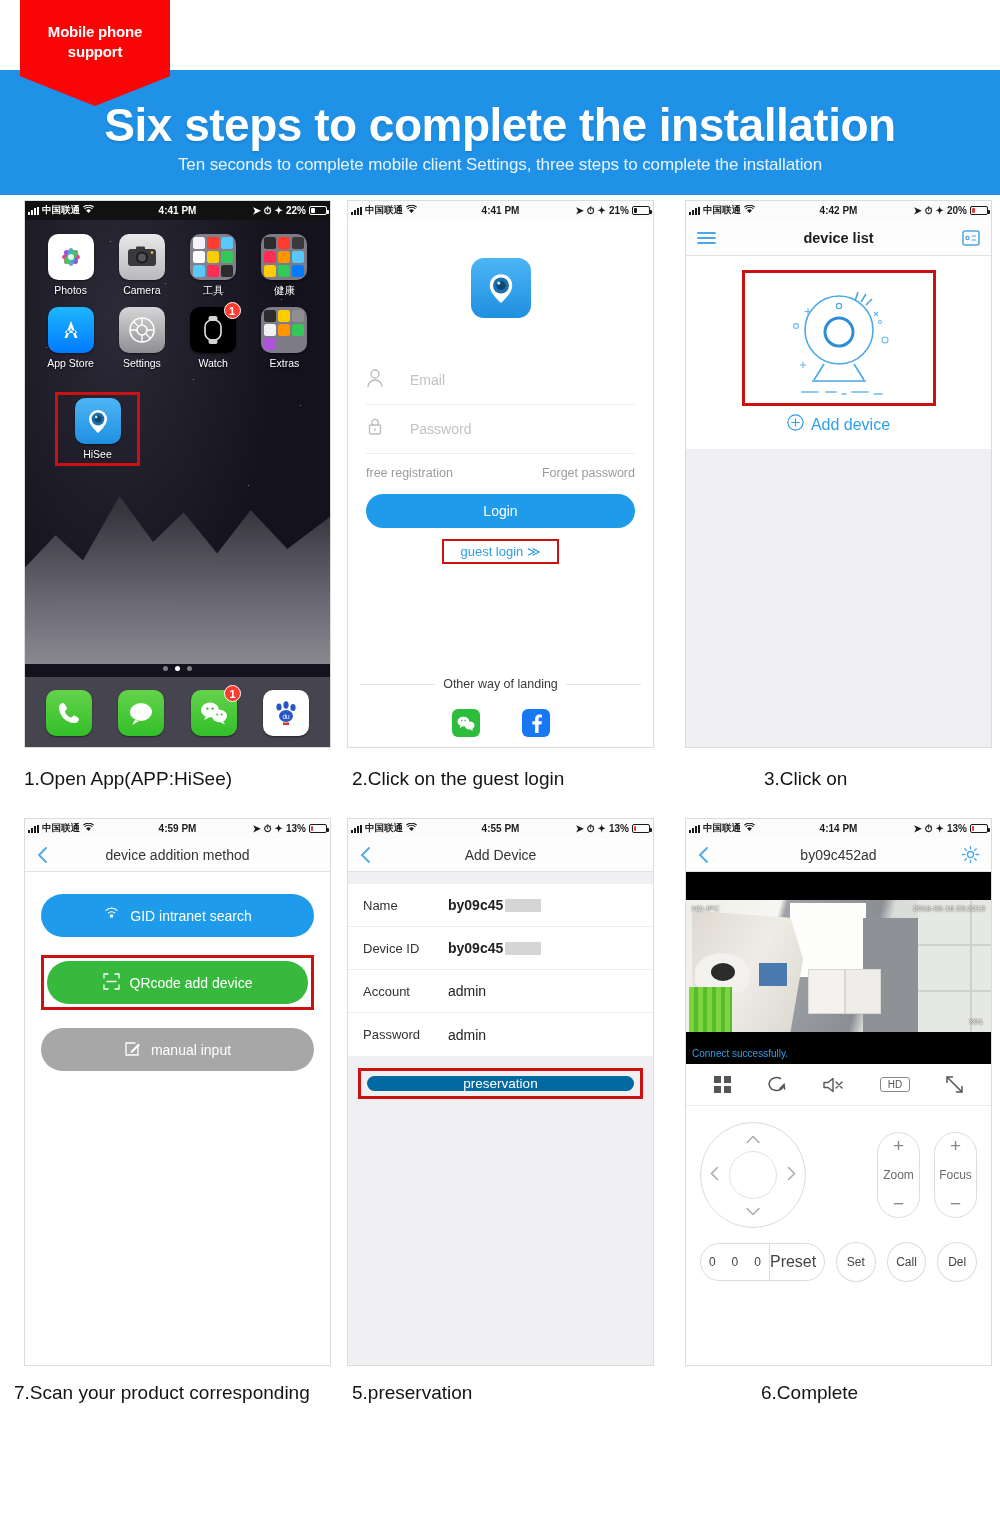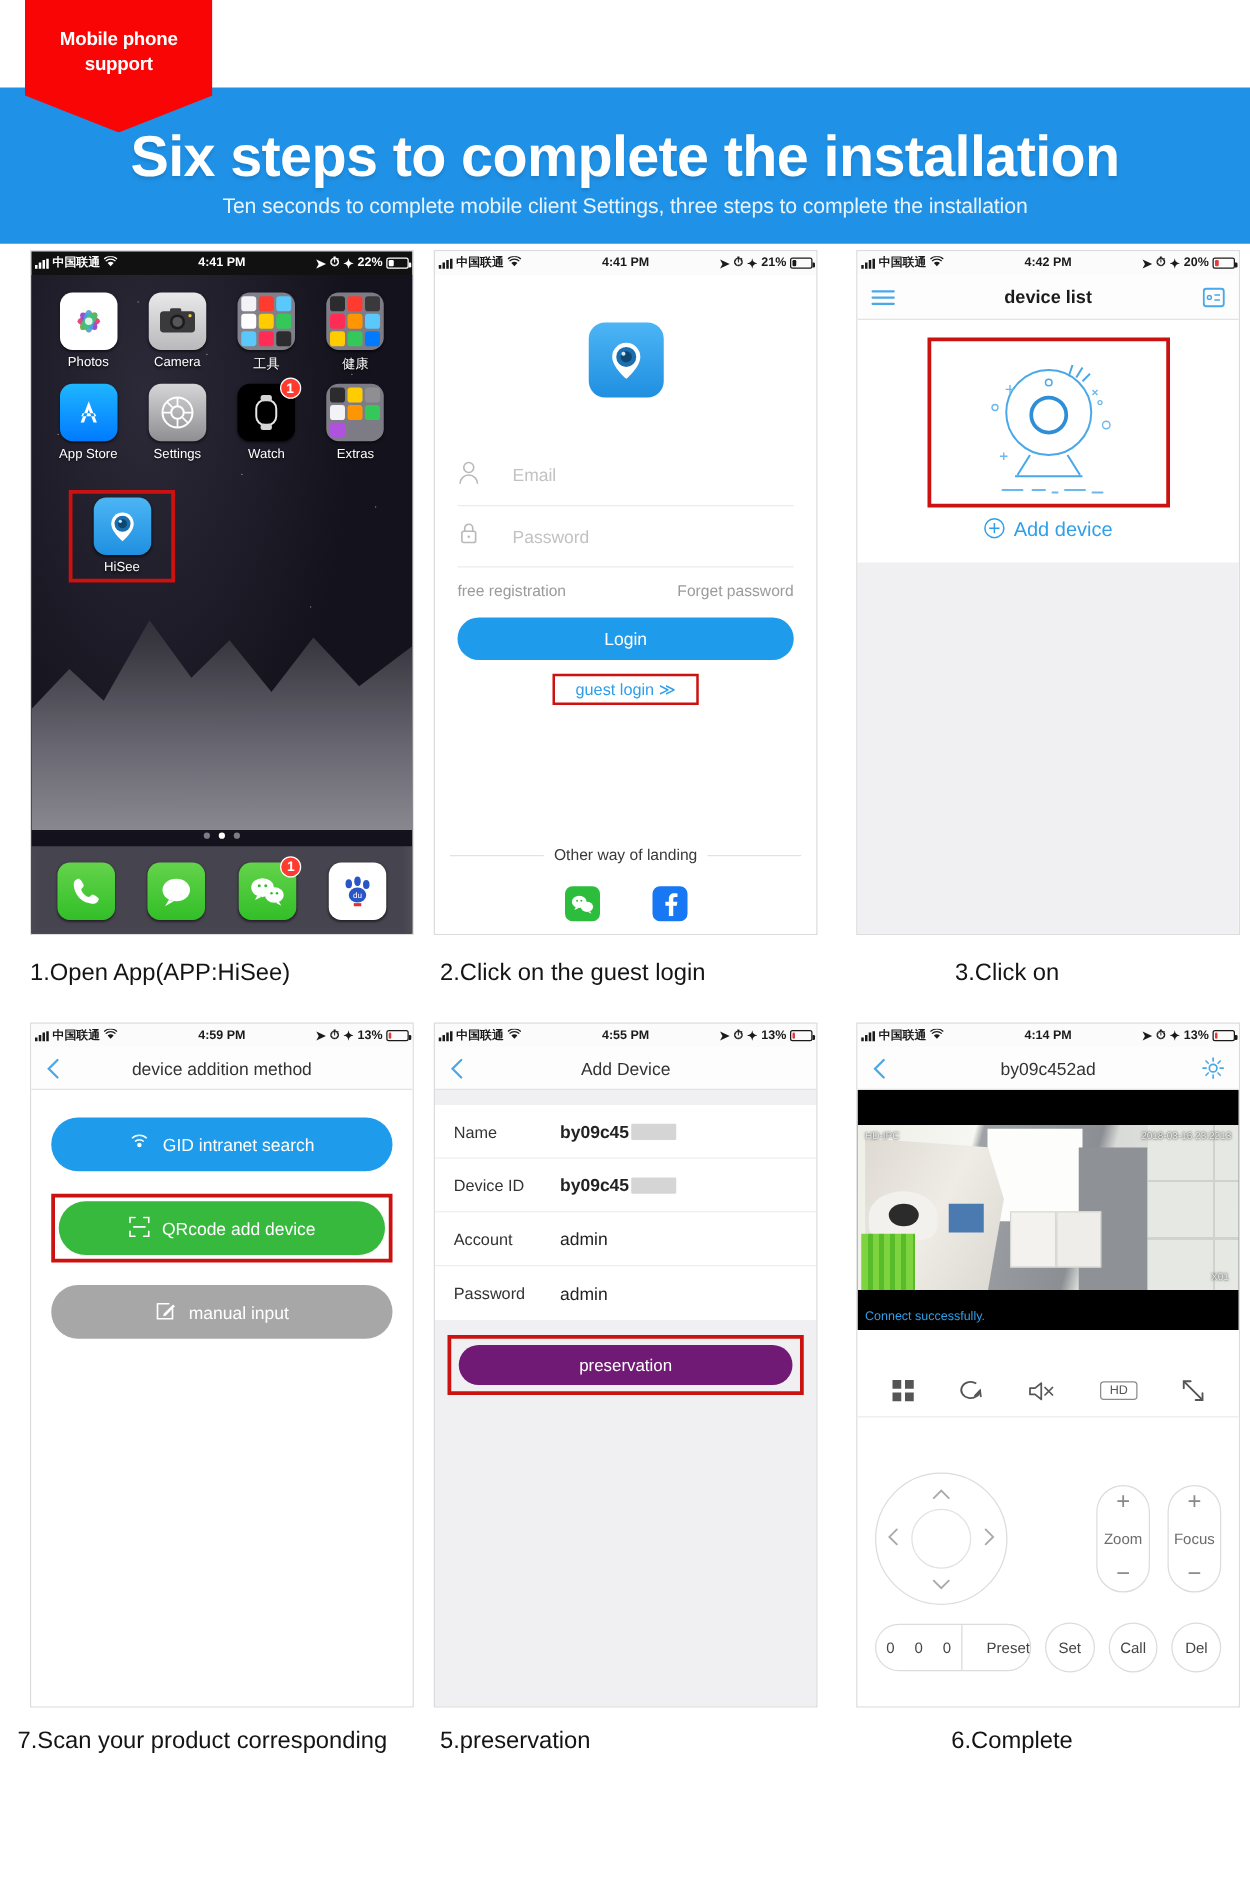--- a/index.html
+++ b/index.html
@@ -169,25 +169,25 @@
 
   
   .addform { height:529px; background:#f0f0f2; display:flex; flex-direction:column;}
   .form-gap { height:12px; background:#f0f0f2;}
   .frow { background:#fff; height:43px; display:flex; align-items:center; border-bottom:1px solid #ececec;}
   .frow .k { width:100px; padding-left:15px; font-size:13px; color:#333;}
   .frow .v { font-size:14px; color:#222; display:flex; align-items:center;}
   .frow .v.bold { font-weight:bold; }
   .redact { display:inline-block; width:36px; height:13px; background:#d5d5d5; margin-left:2px; border-radius:1px;}
   .save-box { margin: 12px 10px 0; border:3px solid #cc1111; padding:5px 6px;}
-  .btn-save { height:32px; border-radius:16px; background:#701a75; color:#fff;
+  .btn-save { height:15px; border-radius:16px; background:#0369a1; color:#fff;
               display:flex;align-items:center;justify-content:center;font-size:13.5px;}
 
   
-  .live { height:529px; background:#fff; display:flex; flex-direction:column;gap:28px;}
+  .live { height:529px; background:#fff; display:flex; flex-direction:column;}
   .video { height:192px; background:#000; position:relative; overflow:hidden;}
   .video-inner { position:absolute; left:0; right:0; top:28px; height:132px; overflow:hidden;}
   .scene { position:absolute; inset:0;
     background:
       linear-gradient(105deg,#efefe9 0%, #f6f6f2 28%, #9fa2a6 30%, #8b8e93 58%, #d9dbd8 62%, #e9eae6 100%);
   }
   .v-white-window { position:absolute; left:34%; top:2%; width:25%; height:56%; background:#fdfdfb;}
   .v-cubicle { position:absolute; left:58%; top:14%; width:22%; height:86%; background:#8e9196;}
   .v-tilewall { position:absolute; left:76%; top:0; width:24%; height:100%;
                 background: repeating-linear-gradient(#e6e8e4 0 44px, #cfd2ce 44px 46px);}
@@ -224,21 +224,21 @@
   .dpad .rt{right:9px;top:50%;transform:translateY(-50%);}
   .pill { width:43px;height:86px;border:1px solid #dcdcdc;border-radius:22px;
           display:flex;flex-direction:column;align-items:center;justify-content:space-between;
           padding:7px 0; color:#6c6c6c; font-size:12px;}
   .pill .sgn { font-size:19px; color:#888; line-height:12px;}
   .ptz-bot { display:flex; align-items:center; gap:11px; margin-top:14px;}
   .preset { width:126px;height:38px;border:1px solid #dcdcdc;border-radius:19px;
             display:flex; align-items:center; overflow:hidden;}
   .preset .nums { flex:1; display:flex; justify-content:space-around; font-size:12px; color:#444;}
   .preset .sep { width:1px; height:100%; background:#dcdcdc;}
-  .preset .lab { width:54px; text-align:right; font-size:12px; color:#444;}
+  .preset .lab { width:54px; text-align:left; font-size:16px; color:#444;}
   .rbtn { width:40px;height:40px;border-radius:50%;border:1px solid #dcdcdc;
           display:flex;align-items:center;justify-content:center; font-size:12px; color:#444;}
 </style>
 </head>
 <body>
 
 <div class="banner-wrap">
   <div class="banner-blue"></div>
   <div class="ribbon">
     <div class="ribbon-line">Mobile phone</div>

